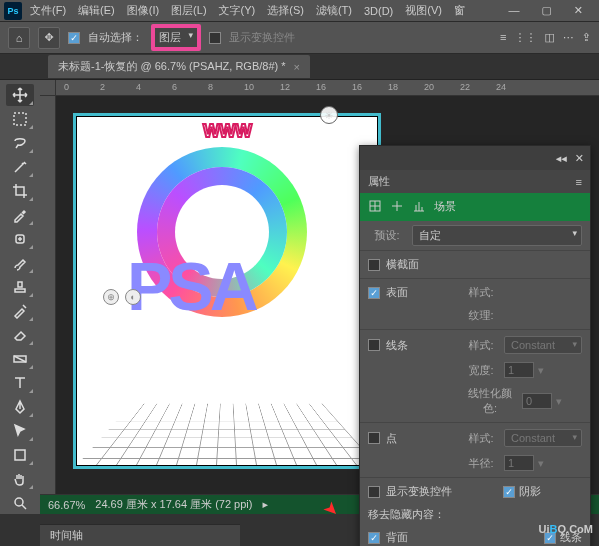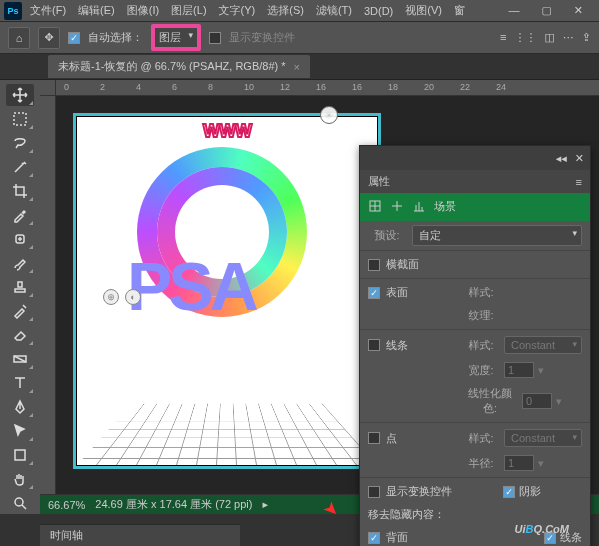--- a/index.html
+++ b/index.html
@@ -50,21 +50,21 @@
 .panel-tool{display:flex;gap:8px;padding:6px 8px;background:#15803d}
 .panel-tool svg{width:14px;height:14px;stroke:#ccc;fill:none}
 .sect{border-top:1px solid #454545;padding:2px 0}
 .lbl{width:38px;text-align:center;color:#aaa}
 .dd2{flex:1;background:#454545;border:1px solid #666;padding:2px 6px;position:relative;border-radius:2px}
 .dd2::after{content:"▾";position:absolute;right:4px;top:2px;font-size:9px}
 .dd2.dis{color:#777}
 .num{width:30px;background:#3a3a3a;border:1px solid #666;padding:1px 3px;color:#777}
 .right-col{margin-left:auto;display:flex;align-items:center;gap:4px;width:120px}
 .arrow-note{position:absolute;bottom:26px;left:324px;color:#ff2a2a;font-size:18px;transform:rotate(45deg)}
-.watermark{position:absolute;bottom:8px;right:30px;font-size:20px;font-weight:700;font-style:italic;color:#fff}
+.watermark{position:absolute;bottom:8px;right:6px;font-size:20px;font-weight:700;color:#fff}
 .watermark .b{color:#38bdf8}
 </style>
 </head>
 <body>
 
 <div class="menubar">
   <div class="ps-logo">Ps</div>
   <span>文件(F)</span>
   <span>编辑(E)</span>
   <span>图像(I)</span>

